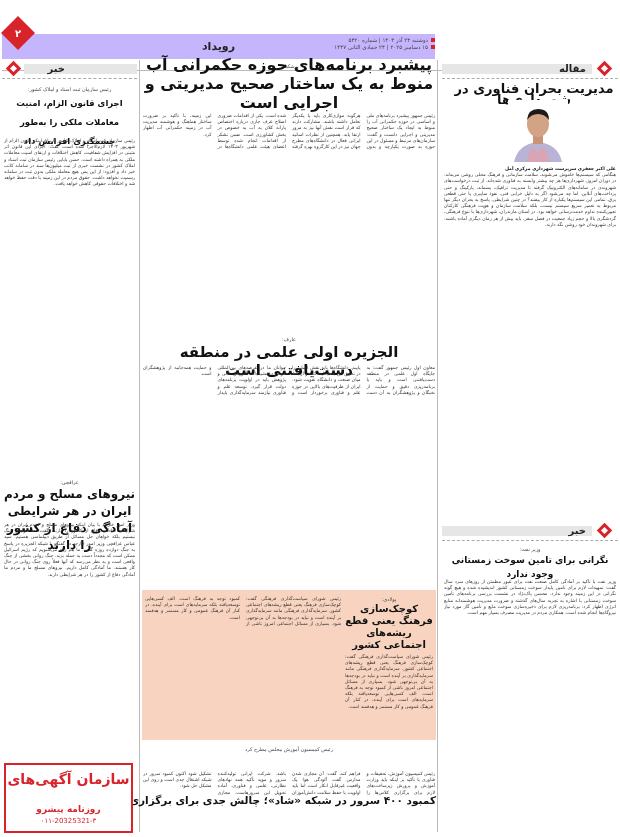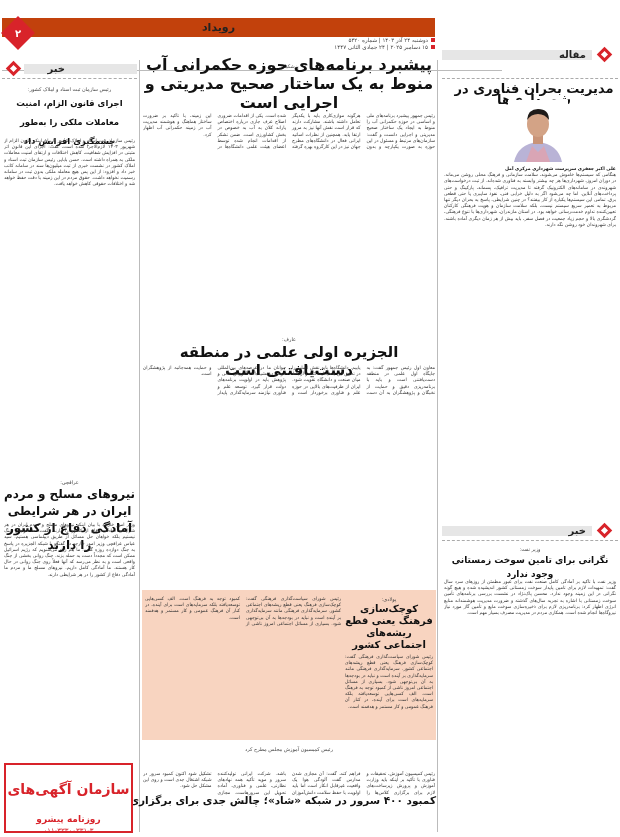--- a/index.html
+++ b/index.html
@@ -3,21 +3,21 @@
 <meta charset="utf-8">
 <style>
   * { box-sizing: border-box; margin: 0; padding: 0; }
   html, body { width: 620px; height: 837px; background: #fff; overflow: hidden; }
   body { font-family: "DejaVu Sans", sans-serif; color: #222; direction: rtl; position: relative; }
 
   .masthead { position: absolute; top: 18px; left: 0; width: 620px; height: 36px; }
   .logo-box { position: absolute; left: 440px; top: 0; width: 62px; height: 35px; background: #d8232a; color:#fff; display:flex; flex-direction:column; align-items:center; justify-content:center; }
   .logo-main { font-family: "DejaVu Serif", serif; font-size: 15px; font-weight: bold; line-height: 16px; }
   .logo-sub { font-size: 7px; line-height: 8px; }
-  .section-bar { position: absolute; left: 2px; top: 0; width: 433px; height: 19px; background: #c2410c; display: flex; align-items: center; justify-content: center; }
+  .section-bar { position: absolute; left: 2px; top: 16px; width: 433px; height: 25px; background: #c4b5fd; display: flex; align-items: center; justify-content: center; }
   .section-title { font-size: 11px; font-weight: bold; color: #222; }
   .dateline { position: absolute; right: 185px; top: 19px; font-size: 5.5px; color: #444; line-height: 7px; text-align: right; }
   .dateline .sq { display:inline-block; width:4px; height:4px; background:#d8232a; margin-left:3px; vertical-align: middle; }
   .page-badge { position: absolute; left: 6px; top: 3px; width: 24px; height: 24px; background: #d8232a; transform: rotate(45deg); }
   .page-num { position: absolute; left: 6px; top: 3px; width: 24px; height: 24px; color: #fff; font-size: 10px; font-weight: bold; display:flex; align-items:center; justify-content:center; }
   .masthead-rule { position: absolute; left: 2px; top: 52px; width: 500px; height: 1px; background: #bbb; }
 
   .col-rule { position: absolute; width: 1px; background: #bbb; }
 
   .kicker-bar { position: absolute; height: 14px; display: flex; align-items: center; }
@@ -27,21 +27,21 @@
   .kicker-label { position:absolute; font-size: 10px; font-weight: bold; color:#222; }
   .dash-rule { position:absolute; height:0; border-top: 1px dashed #aaa; }
 
   .headline { position: absolute; text-align: center; font-weight: bold; color: #111; }
   .lead { position: absolute; text-align: center; font-size: 5px; color: #444; }
   .body-col { position: absolute; font-size: 4.6px; line-height: 6.2px; color: #333; text-align: justify; overflow: hidden; }
 
   .photo { position: absolute; left: 508px; top: 100px; width: 60px; height: 62px; overflow:hidden; }
   .tinted { position: absolute; background: #f8d4c0; }
   .ad-box { position: absolute; left: 4px; top: 763px; width: 129px; height: 70px; border: 2px solid #d8232a; background:#fff; text-align:center; }
-  .ad-title { font-size: 14px; font-weight: bold; color: #d8232a; margin-top: 16px; }
+  .ad-title { font-size: 14px; font-weight: bold; color: #d8232a; margin-top: 6px; }
   .ad-sub { font-size: 9px; font-weight: bold; color: #d8232a; margin-top: 17px; }
   .ad-phone { font-size: 7px; color: #d8232a; margin-top: 3px; direction: ltr; }
 </style>
 </head>
 <body>
 
 <div class="masthead">
   <div class="section-bar">
     <span class="section-title">رویداد</span>
   </div>
@@ -50,21 +50,21 @@
     <div><span class="sq"></span><span>۱۵ دسامبر ۲۰۲۵ | ۲۴ جمادی الثانی ۱۴۴۷</span></div>
   </div>
   <div class="page-badge"></div>
   <div class="page-num">۲</div>
   <div class="masthead-rule"></div>
 </div>
 
 <div class="col-rule" style="left:437px; top:60px; height:772px;"></div>
 <div class="col-rule" style="left:139px; top:60px; height:772px;"></div>
 
-<div class="kicker-bar" style="left:442px; top:48px; width:176px;padding-left:34px;">
+<div class="kicker-bar" style="left:442px; top:62px; width:176px;padding-left:34px;">
   <div class="bg" style="left:0; width:150px;"></div>
   <div class="diamond" style="left:157px; top:1px;"></div>
   <span class="kicker-label" style="right:32px; top:1px;">مقاله</span>
 </div>
 <div class="dash-rule" style="left:442px; top:78px; width:176px;"></div>
 <div class="headline" style="left:448px; top:83px; width:172px; font-size:13px; line-height:11px;">مدیریت بحران فناوری در شهرداری‌ها</div>
 
 <div class="photo">
   <svg width="60" height="62" viewBox="0 0 60 62">
     <rect width="60" height="62" fill="#fff"></rect>
@@ -119,15 +119,15 @@
 <div class="headline" style="left:3px; top:94px; width:133px; font-size:8.5px; line-height:19px;">اجرای قانون الزام، امنیت معاملات ملکی را به‌طور چشمگیری افزایش داد</div>
 <div class="body-col" style="left:4px; top:138px; width:131px; height:338px;">رئیس سازمان ثبت اسناد و املاک کشور با بیان اینکه قانون الزام از شهریور ۱۴۰۳ لازم‌الاجرا شده است، گفت: اجرای این قانون اثر مثبتی در افزایش شفافیت، کاهش اختلافات و ارتقای امنیت معاملات ملکی به همراه داشته است. حسن بابایی رئیس سازمان ثبت اسناد و املاک کشور در نشست خبری از ثبت میلیون‌ها سند در سامانه کاتب خبر داد و افزود: از این پس هیچ معامله ملکی بدون ثبت در سامانه رسمیت نخواهد داشت. حقوق مردم در این زمینه با دقت حفظ خواهد شد و اختلافات حقوقی کاهش خواهد یافت.</div>
 
 <div class="lead" style="left:3px; top:479px; width:133px;">عراقچی:</div>
 <div class="headline" style="left:3px; top:486px; width:133px; font-size:12px; line-height:17px;">نیروهای مسلح و مردم ایران در هر شرایطی آمادگی دفاع از کشور را دارند</div>
 <div class="body-col" style="left:4px; top:522px; width:131px; height:236px;">وزیر امور خارجه با بیان اینکه نیروهای مسلح و مردم ایران در هر شرایطی آمادگی دفاع از کشور را دارند، گفت: ما خواهان جنگ نیستیم بلکه خواهان حل مسائل از طریق دیپلماسی هستیم. سید عباس عراقچی وزیر امور خارجه در گفتگو با شبکه الجزیره در پاسخ به جنگ دوازده روزه گفت: ما هم زیاد می‌شنویم که رژیم اسرائیل ممکن است که مجدداً دست به حمله بزند. جنگ روانی بخشی از جنگ واقعی است و به نظر می‌رسد که آنها فعلاً روی جنگ روانی در حال کار هستند. ما آمادگی کامل داریم. نیروهای مسلح ما و مردم ما آمادگی دفاع از کشور را در هر شرایطی دارند.</div>
 
 <div class="ad-box">
   <div class="ad-title">سازمان آگهی‌های</div>
   <div class="ad-sub">روزنامه پیشرو</div>
-  <div class="ad-phone">۰۱۱-۳۳۳۰۰۳۳۱-۳</div>
+  <div class="ad-phone">۰۱۱-20325321-۳</div>
   <div class="ad-phone" style="margin-top:12px;">۰۱۱-۳۳۳۰۴۴۰۱-۳</div>
 </div>
 
 </body></html>

